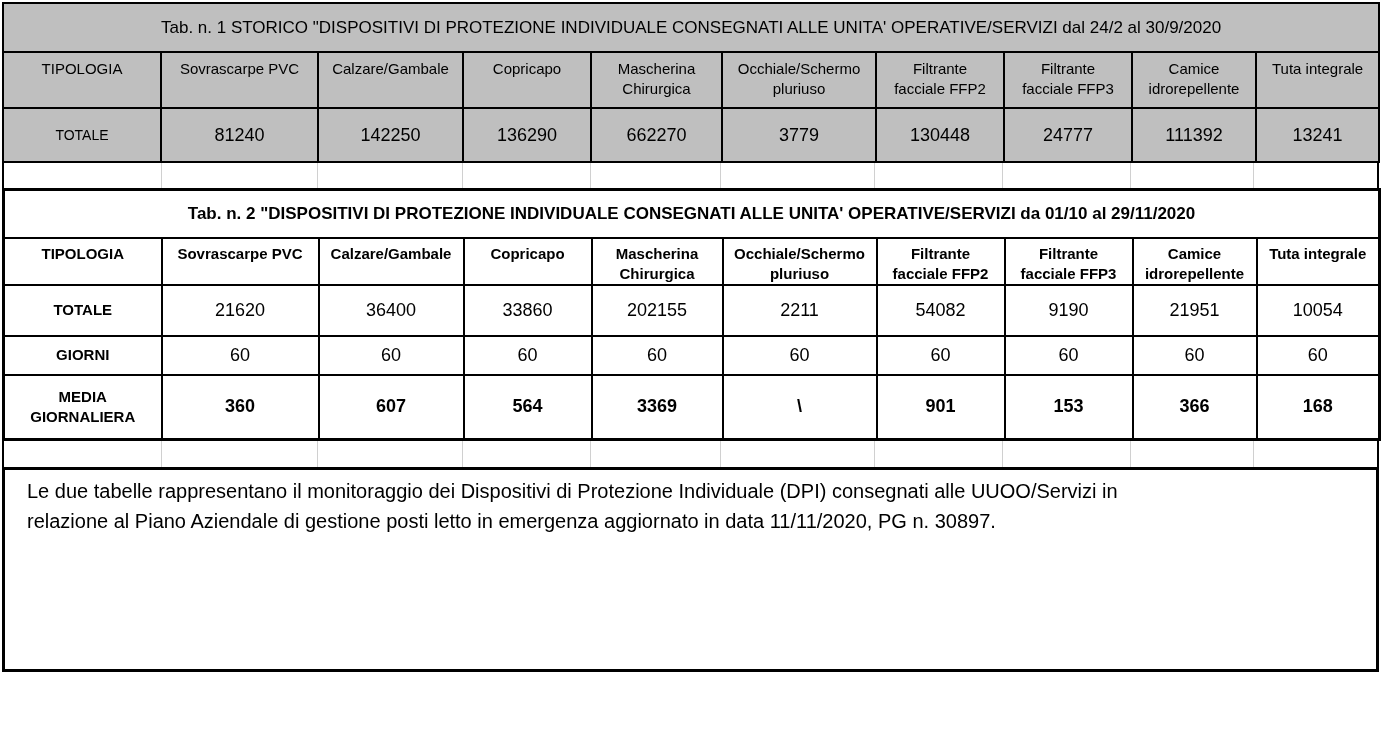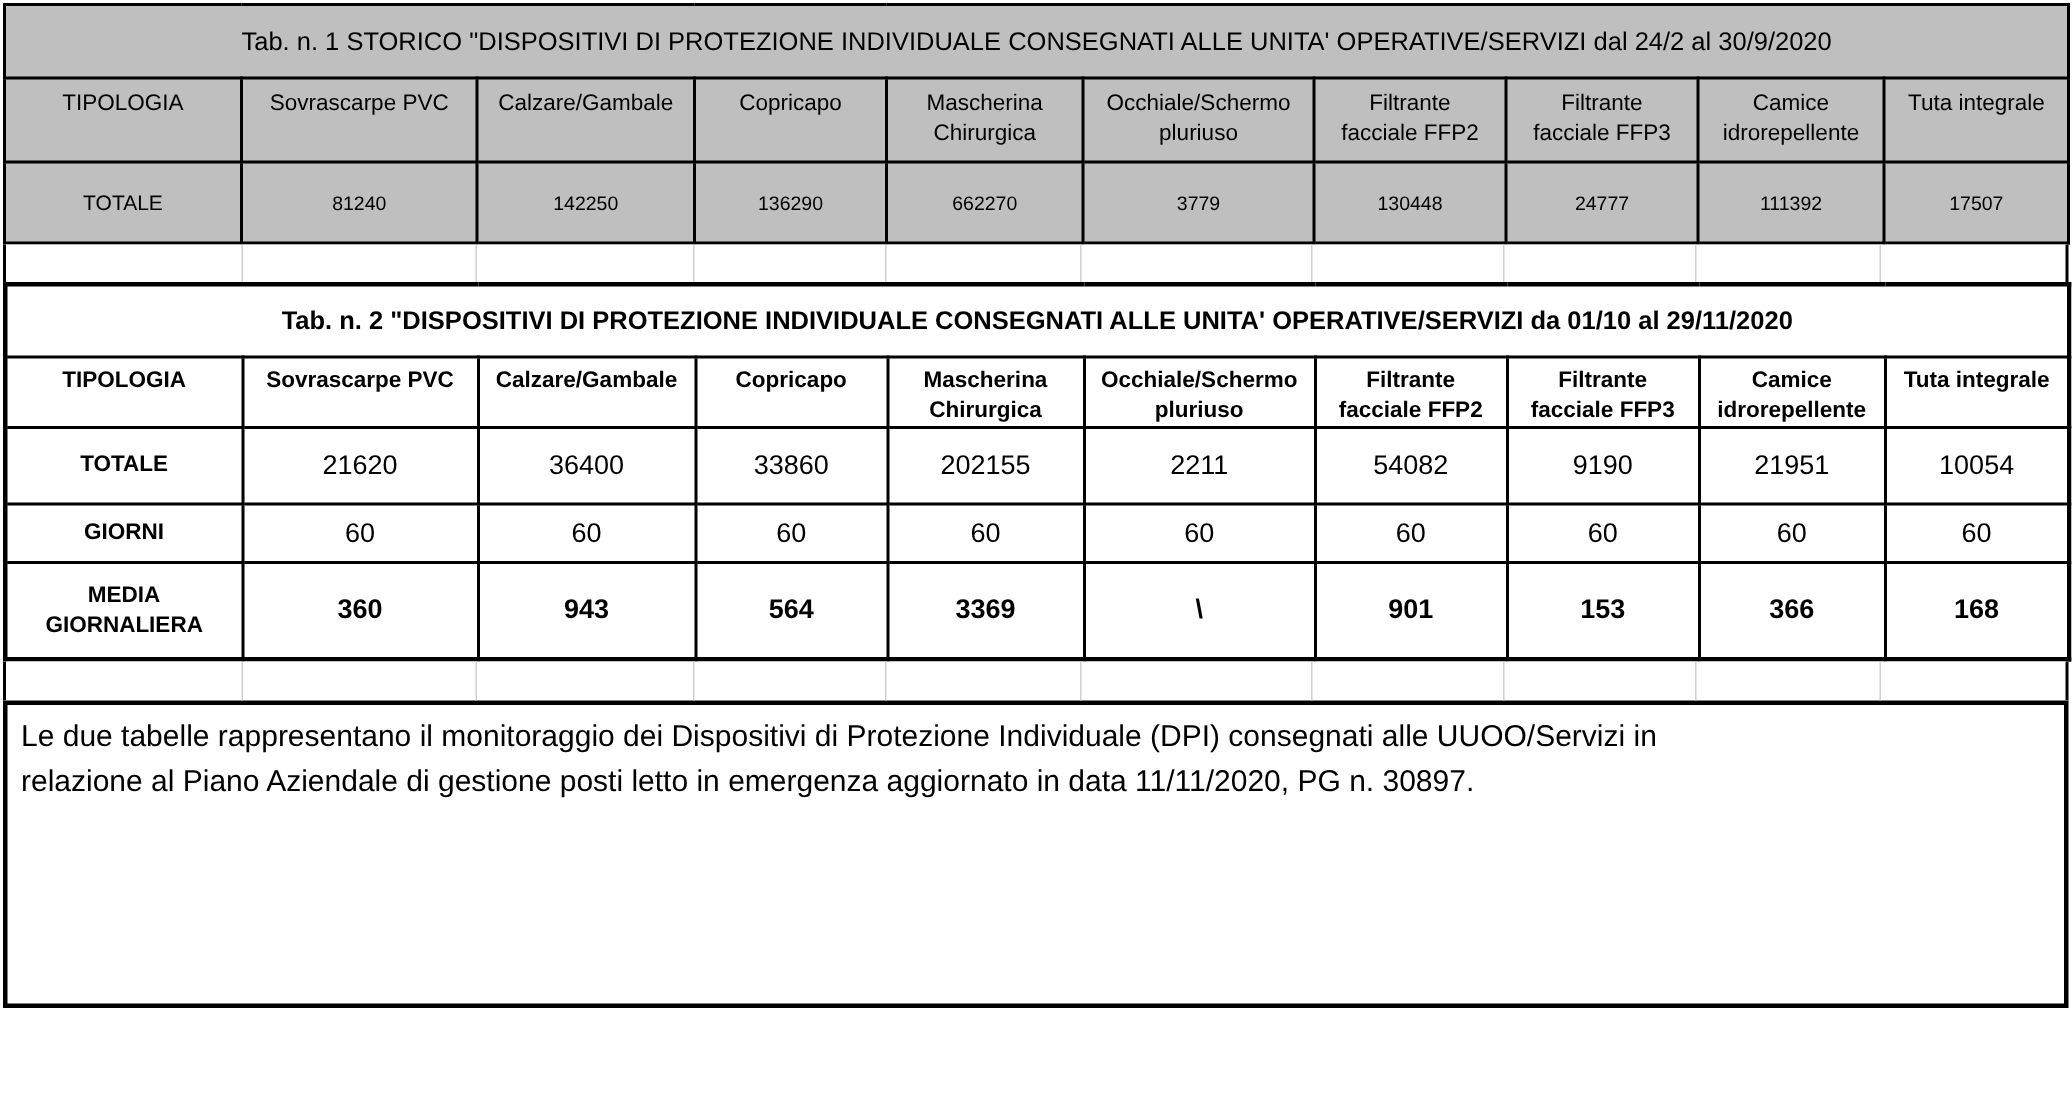--- a/index.html
+++ b/index.html
@@ -21,21 +21,21 @@
   col.cw4{width:131px} col.cw5{width:154px} col.cw6{width:128px} col.cw7{width:128px}
   col.cw8{width:124px} col.cw9{width:123px}
 
   td { text-align: center; overflow: hidden; }
 
   
   .t1 { background: #bfbfbf; border: 2px solid #000; }
   .t1 td { border: 2px solid #000; }
   .t1 .title-cell { height: 49px; font-size: 17px; vertical-align: middle; }
   .t1 .head td { height: 56px; font-size: 15px; vertical-align: top; padding-top: 6px; line-height: 1.35; white-space: pre-line; }
-  .t1 .data td { height: 54px; font-size: 13px; vertical-align: middle; }
+  .t1 .data td { height: 54px; font-size: 18px; vertical-align: middle; }
   .t1 .data .rlabel { font-size: 14px; }
 
   
   .t2 { background: #ffffff; border: 3px solid #000; }
   .t2 td { border: 2px solid #000; }
   .t2 .title-cell { height: 48px; font-size: 17px; font-weight: bold; vertical-align: middle; }
   .t2 .head td { height: 46px; font-size: 15px; font-weight: bold; vertical-align: top; padding-top: 5px; line-height: 1.35; white-space: pre-line; }
   .t2 .data td { font-size: 18px; vertical-align: middle; }
   .t2 .data .rlabel { font-size: 15px; font-weight: bold; white-space: pre-line; line-height: 1.35; }
   .t2 .r-tot td { height: 51px; }
@@ -56,21 +56,21 @@
   .gap span:last-child { border-right: none; }
   .gw0{width:158px}.gw1{width:157px}.gw2{width:145px}.gw3{width:128px}.gw4{width:131px}
   .gw5{width:154px}.gw6{width:128px}.gw7{width:128px}.gw8{width:124px}.gw9{width:123px}
 
   
   .notes {
     width: 1377px;
     height: 205px;
     border: 3px solid #000;
     background: #fff;
-    padding: 6px 9px;
+    padding: 6px 22px;
     font-size: 20px;
     line-height: 30px;
   }
   .notes div { white-space: nowrap; overflow: hidden; }
 </style>
 </head>
 <body>
 
 <div class="page">
 
@@ -111,21 +111,21 @@
     <tr class="data">
       <td class="rlabel">TOTALE</td>
       <td>81240</td>
       <td>142250</td>
       <td>136290</td>
       <td>662270</td>
       <td>3779</td>
       <td>130448</td>
       <td>24777</td>
       <td>111392</td>
-      <td>17507</td>
+      <td>13241</td>
     </tr>
   </tbody>
     </table>
 
   <div class="gap gap-a">
     <span class="gw0"></span>
     <span class="gw1"></span>
     <span class="gw2"></span>
     <span class="gw3"></span>
     <span class="gw4"></span>
@@ -191,21 +191,21 @@
       <td>60</td>
       <td>60</td>
       <td>60</td>
       <td>60</td>
       <td>60</td>
     </tr>
     <tr class="data r-med">
       <td class="rlabel">MEDIA
 GIORNALIERA</td>
       <td>360</td>
-      <td>943</td>
+      <td>607</td>
       <td>564</td>
       <td>3369</td>
       <td>\</td>
       <td>901</td>
       <td>153</td>
       <td>366</td>
       <td>168</td>
     </tr>
   </tbody>
     </table>

